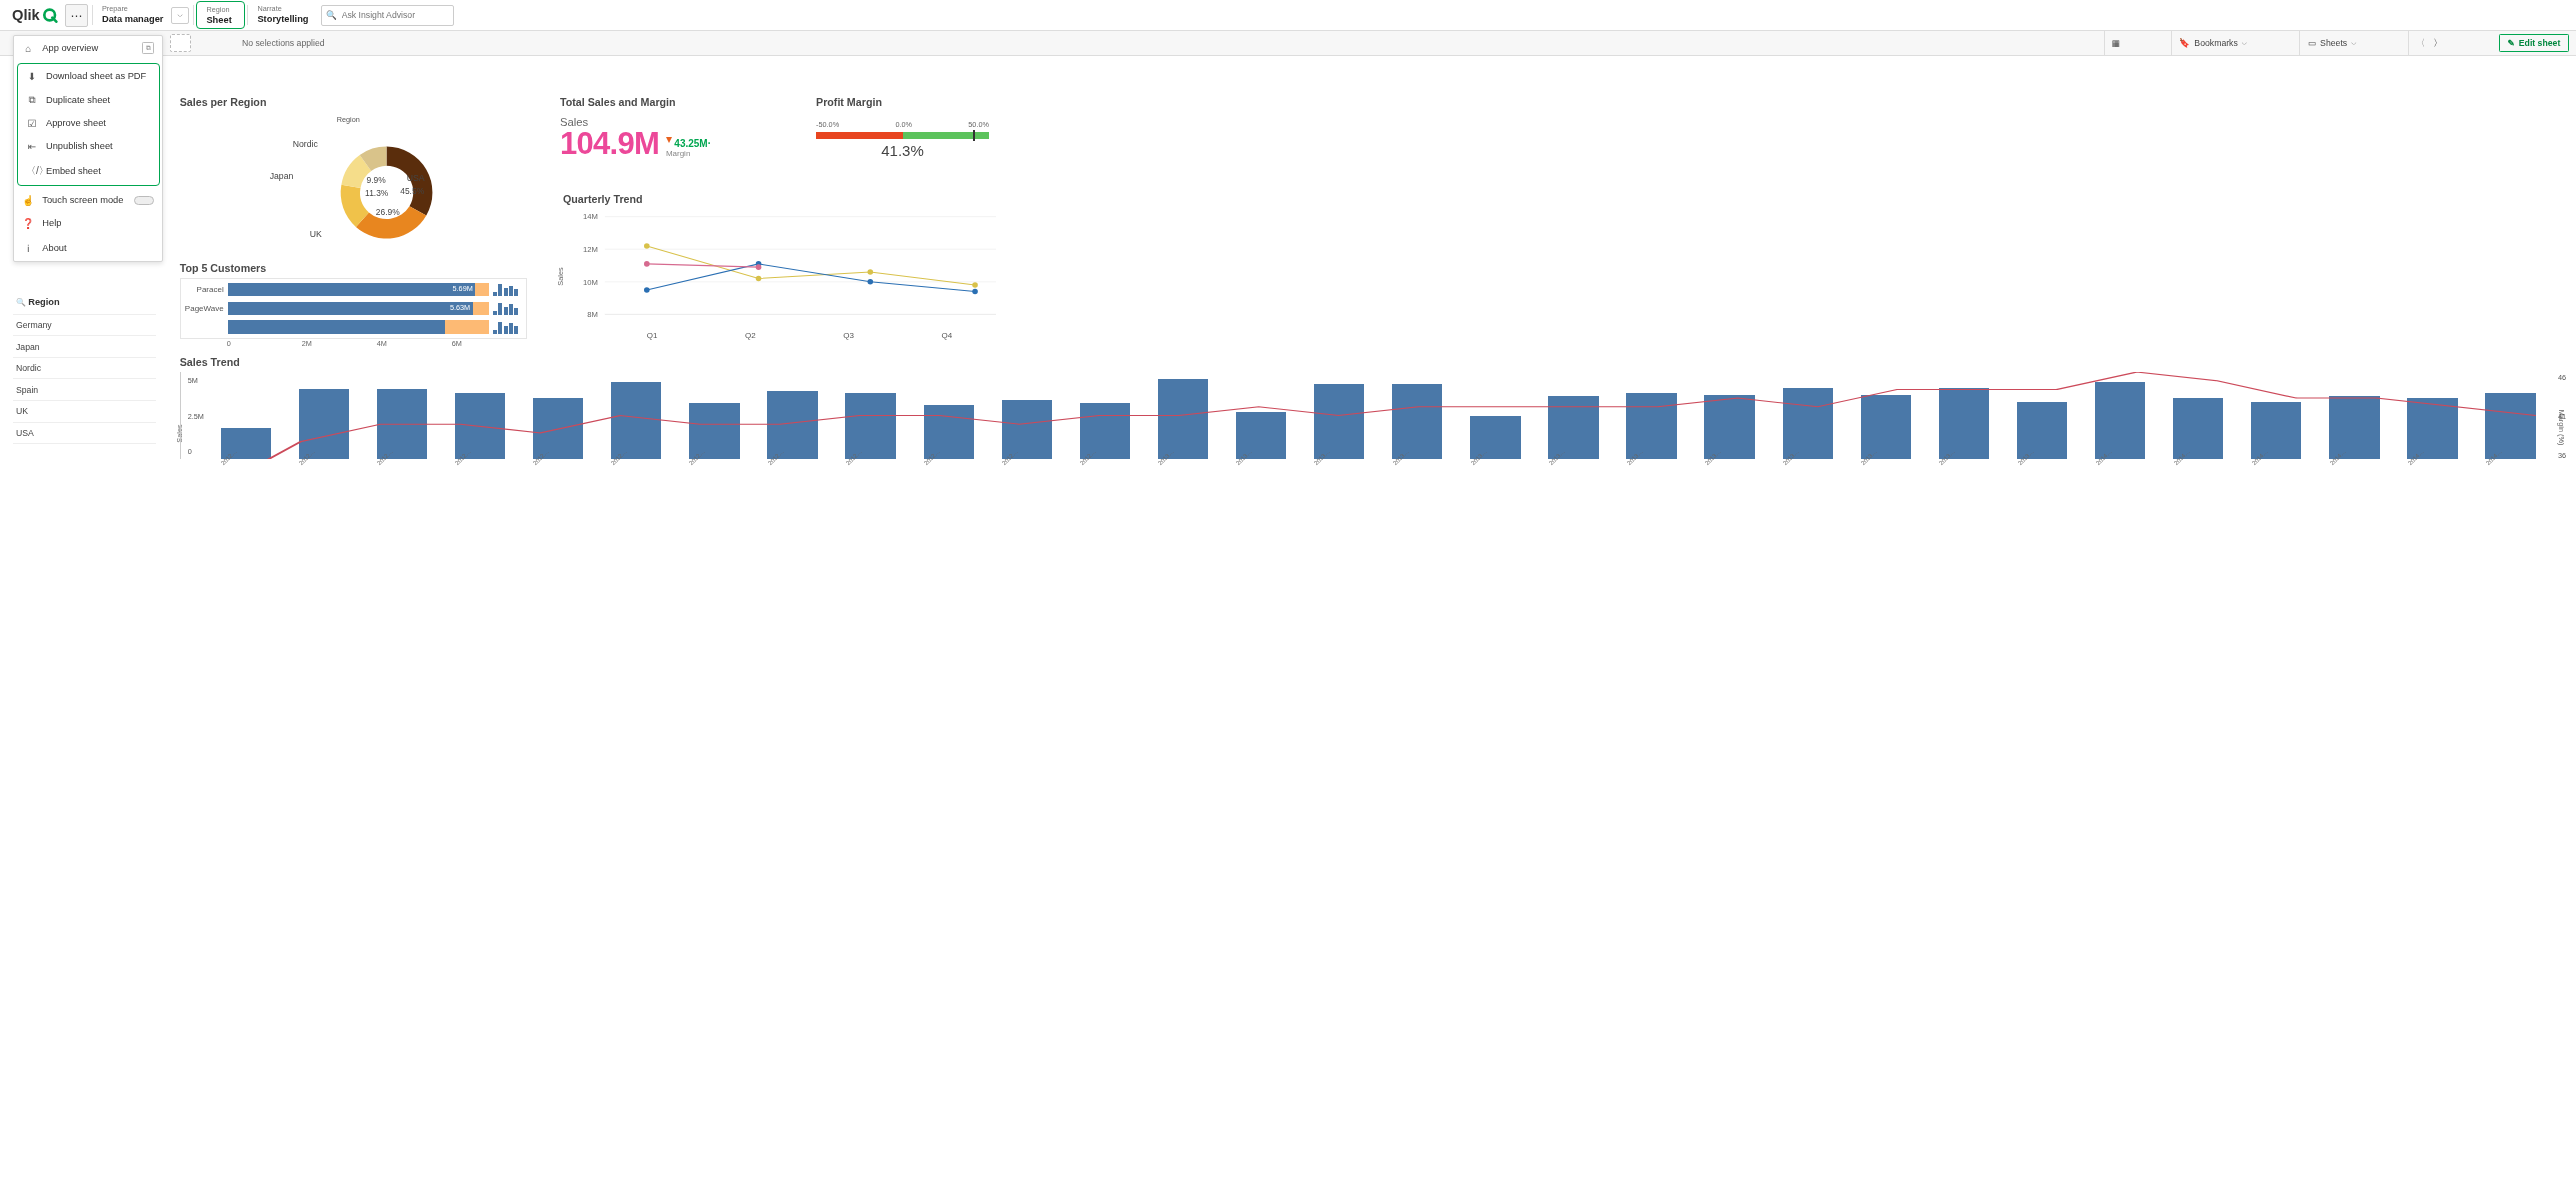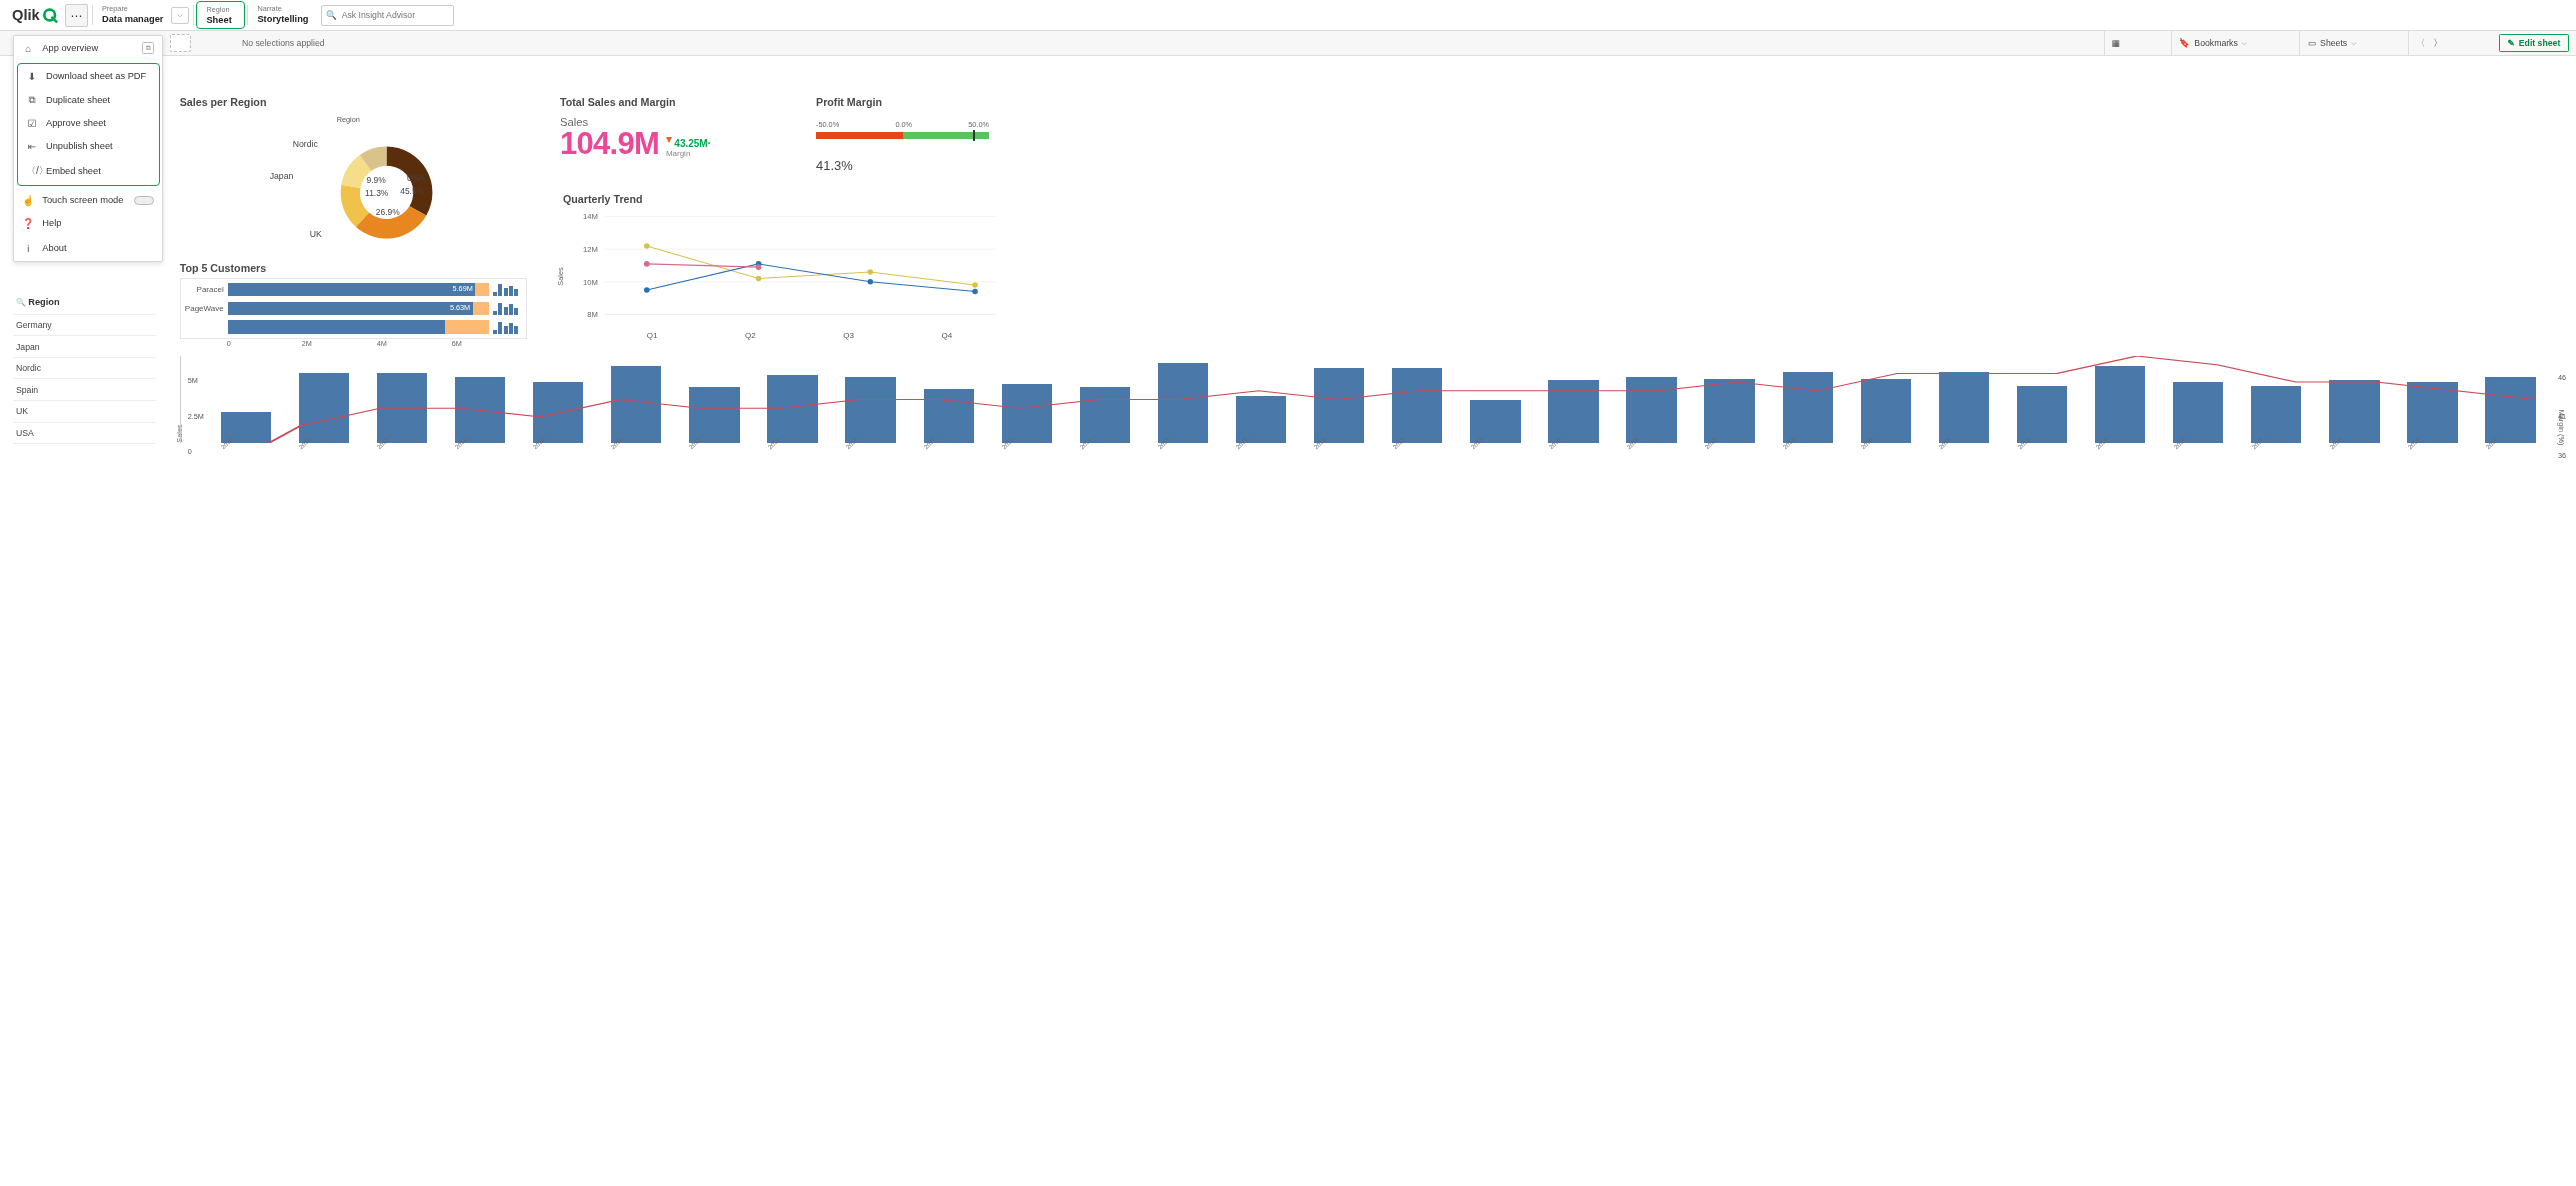--- a/index.html
+++ b/index.html
@@ -66,21 +66,21 @@
 .kpi-side { font-size:10px; color:#00a650; font-weight:600;}
 .kpi-sub { font-size:8px; color:#888; }
 .kpi-arrow { color:#e8621f; font-size:12px; vertical-align:super;}
 
 
 .gauge { position:absolute; left:643px; top:33px; width:173px;}
 .gauge-scale { display:flex; justify-content:space-between; font-size:7.3px; color:#666; margin-bottom:2.7px;}
 .gauge-bar { height:7.3px; display:flex; position:relative;}
 .gauge-bar .seg { height:100%; }
 .gauge-needle { position:absolute; top:-2px; width:2px; height:11.3px; background:#333;}
-.gauge-val { text-align:left; font-size:13px; margin-top:19px; color:#444;}
+.gauge-val { text-align:center; font-size:15px; margin-top:3px; color:#444;}
 
 
 .top5 { position:absolute; left:6.7px; top:199px; width:347px;}
 .barrow { display:flex; align-items:center; height:16px; margin-bottom:2.7px; }
 .barrow .lbl { width:47px; text-align:right; font-size:8px; color:#555; padding-right:4px;}
 .barrow .track { flex:1; background:#fdba74; position:relative; height:13.3px; }
 .barrow .fill { background:#4a78a8; height:100%; position:relative; }
 .barrow .val { position:absolute; right:2.7px; top:1.3px; color:#fff; font-size:7.3px;}
 .spark { width:30px; margin-left:4px; display:flex; align-items:flex-end; gap:1.3px; height:13.3px;}
 .spark div { width:4px; background:#4a78a8; }
@@ -364,20 +364,21 @@
     </svg>
     <div class="qtr-x" id="qtr-x">
         <span>Q1</span>
         <span>Q2</span>
         <span>Q3</span>
         <span>Q4</span>
       </div>
   </div>
 
   <div class="trend">
+    <div class="panel-title">Sales Trend</div>
     <div class="ylabel" style="left:-9.3px;top:55%;">Sales</div>
     <div class="axis2-label">Margin (%)</div>
     <div class="trend-chart" id="trend-bars">
       <svg class="overlay-line" id="trend-line" preserveAspectRatio="none" viewBox="0 0 1000 130">
           <path d="M0,169 L34.48275862068965,104 L68.9655172413793,78 L103.44827586206897,78 L137.9310344827586,91 L172.41379310344828,65 L206.89655172413794,78 L241.3793103448276,78 L275.8620689655172,65 L310.3448275862069,65 L344.82758620689657,78 L379.31034482758616,65 L413.7931034482759,65 L448.2758620689655,52 L482.7586206896552,65 L517.2413793103449,52 L551.7241379310344,52 L586.2068965517241,52 L620.6896551724138,52 L655.1724137931034,39 L689.6551724137931,52 L724.1379310344828,26 L758.6206896551723,26 L793.1034482758621,26 L827.5862068965517,0 L862.0689655172413,13 L896.551724137931,39 L931.0344827586207,39 L965.5172413793103,52 L1000,65 " fill="none" stroke="#cc4a5a" stroke-width="1.5"></path>
         </svg>
     <div class="bar" style="height: 36%;"></div>
         <div class="bar" style="height: 80%;"></div>
         <div class="bar" style="height: 80%;"></div>
         <div class="bar" style="height: 76%;"></div>

